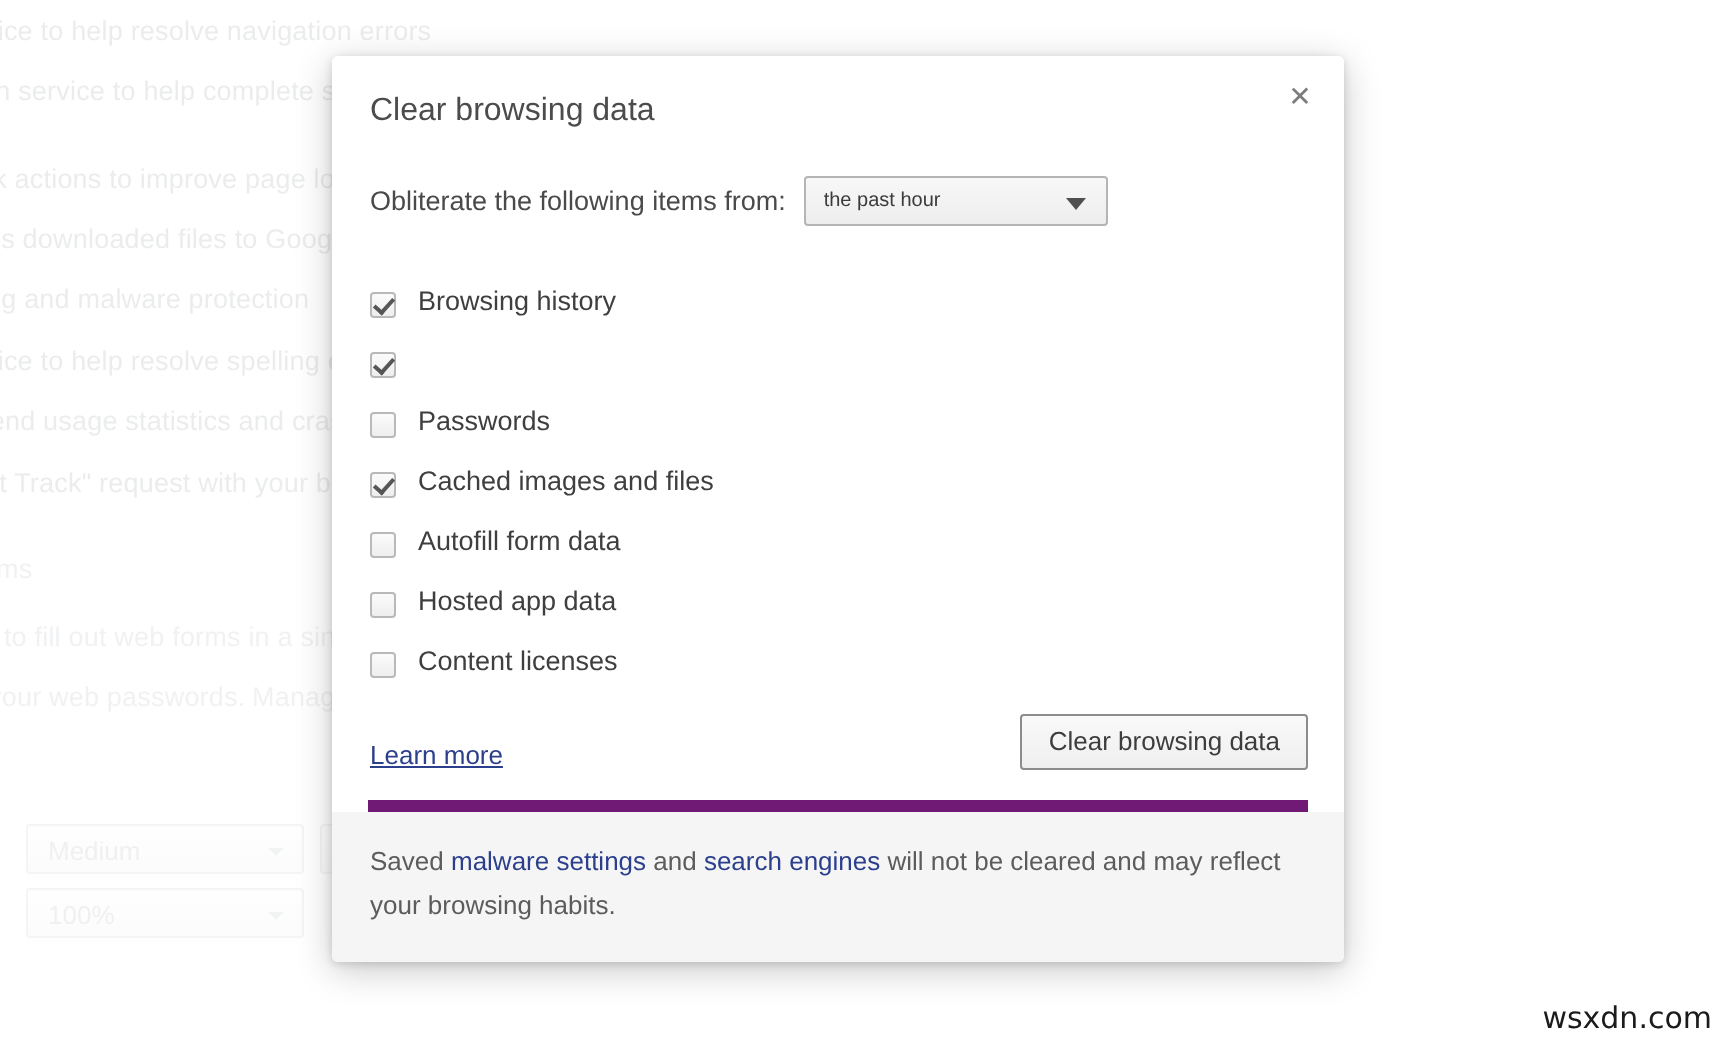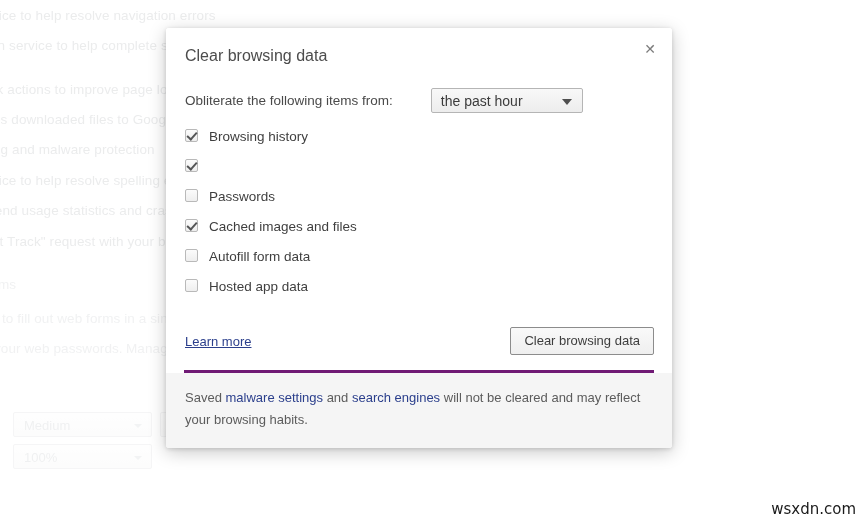--- a/index.html
+++ b/index.html
@@ -100,35 +100,34 @@
     cursor: pointer;
     user-select: none;
     font-family: "DejaVu Sans", sans-serif;
   }
 
   
   #timeframe-row {
     display: flex;
     align-items: center;
     margin: 0 0 16px 1px;
-    gap: 29px;
   }
   #timeframe-label {
     font-size: 13.5px;
     color: #4a4a4a;
     margin-right: 9px;
   }
   #timeframe-select {
     position: relative;
     width: 152px;
     height: 25px;
     border: 1px solid #b5b5b5;
     border-radius: 2px;
     background: linear-gradient(to bottom, #f8f8f8 0%, #ededed 100%);
-    font-size: 14px;
+    font-size: 10px;
     color: #3b3b3b;
     line-height: 24px;
     padding-left: 9px;
     box-sizing: border-box;
     cursor: default;
     white-space: nowrap;
     overflow: hidden;
   }
   #timeframe-select .arr {
     position: absolute;
@@ -136,21 +135,21 @@
     width: 0; height: 0;
     border-left: 5px solid transparent;
     border-right: 5px solid transparent;
     border-top: 6px solid #4f4f4f;
   }
 
   
   #checkbox-list { margin: 0 0 0 1px; }
   .cb-row {
     display: flex;
-    align-items: flex-start;
+    align-items: flex-end;
     height: 30px;
     cursor: default;
   }
   .cb-box {
     width: 13px; height: 13px;
     box-sizing: border-box;
     border: 1px solid #b9b9b9;
     border-radius: 2px;
     background: linear-gradient(to bottom, #fbfbfb 0%, #eeeeee 100%);
     margin-right: 11px;
@@ -168,24 +167,24 @@
   }
   .cb-label {
     font-size: 13.5px;
     color: #3f3f3f;
     line-height: 16px;
   }
 
   
   #action-row {
     display: flex;
-    align-items: center;
+    align-items: flex-end;
     justify-content: space-between;
     padding: 18px 0 15px 1px;
-    border-bottom: 3px solid #701a75;
+    border-bottom: 6px solid #701a75;
   }
   #learn-more {
     font-size: 13px;
     color: #2b3f8c;
     text-decoration: underline;
     cursor: pointer;
   }
   #action-buttons { display: flex; gap: 9px; }
   .btn {
     font-size: 13px;
@@ -286,20 +285,24 @@
           <span class="cb-label">Cached images and files</span>
         </div>
         <div class="cb-row">
           <span class="cb-box"></span>
           <span class="cb-label">Autofill form data</span>
         </div>
         <div class="cb-row">
           <span class="cb-box"></span>
           <span class="cb-label">Hosted app data</span>
         </div>
+        <div class="cb-row">
+          <span class="cb-box"></span>
+          <span class="cb-label">Content licenses</span>
+        </div>
       </div>
 
     <div id="action-row">
       <span id="learn-more">Learn more</span>
       <div id="action-buttons">
         <button class="btn primary">Clear browsing data</button>
       </div>
     </div>
   </div>
 

